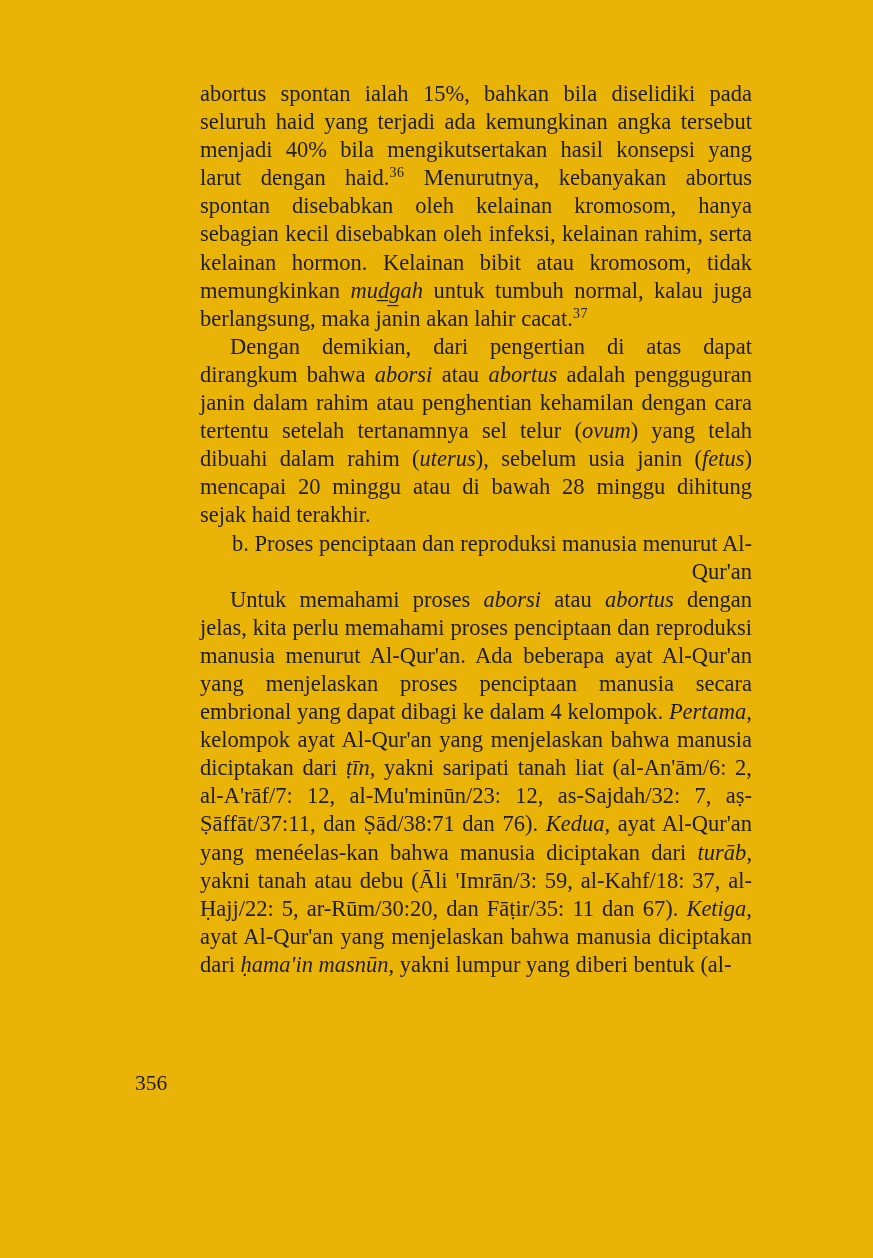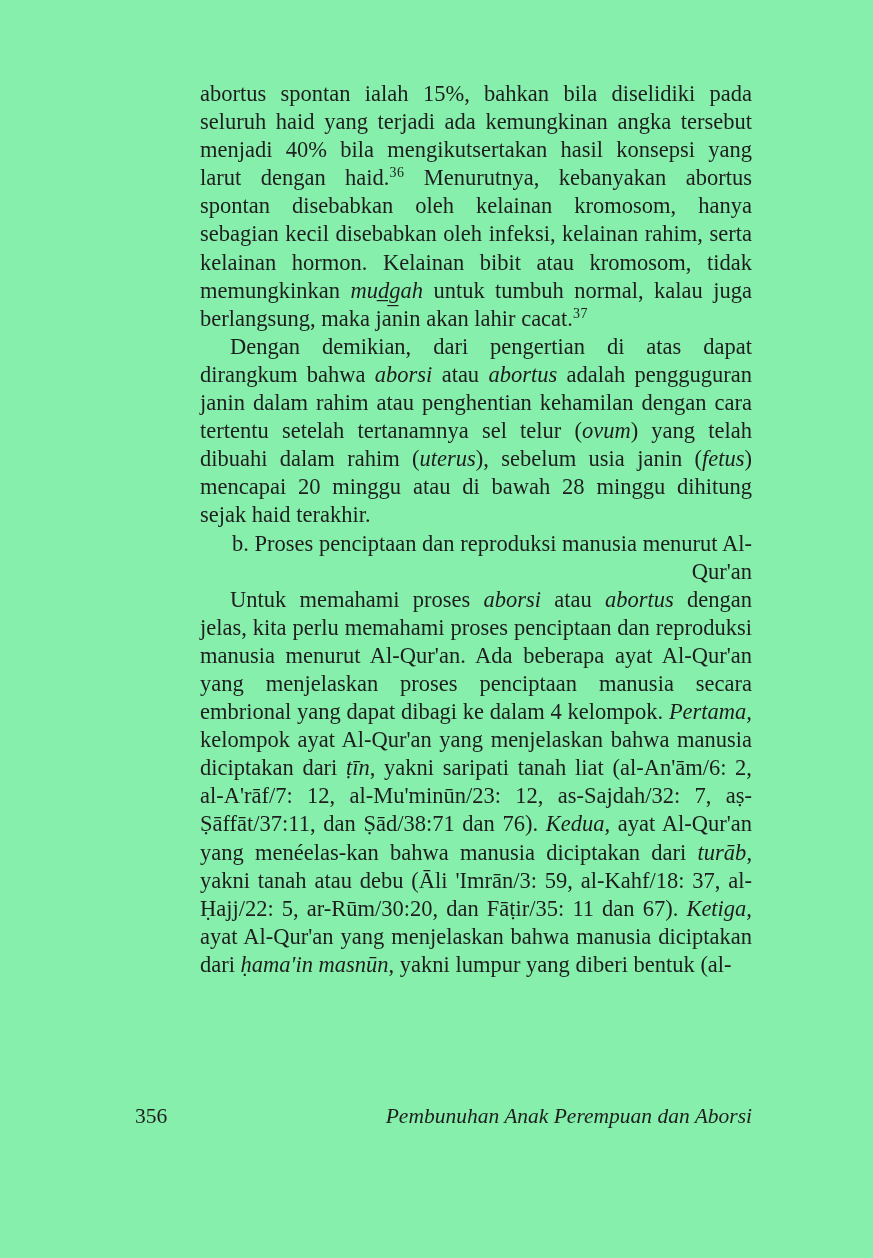--- a/index.html
+++ b/index.html
@@ -4,21 +4,21 @@
 <style>
   html, body {
     margin: 0;
     padding: 0;
     background: #ffffff;
   }
   .page {
     position: relative;
     width: 873px;
     height: 1258px;
-    background: #86efac;
+    background: #eab308;
     overflow: hidden;
     font-family: "Liberation Serif", "DejaVu Serif", serif;
     color: #1e1e1e;
   }
   .text-block {
     position: absolute;
     left: 200px;
     top: 80px;
     width: 552px;
     font-size: 22.5px;
@@ -50,33 +50,31 @@
   .footer {
     position: absolute;
     left: 135px;
     right: 121px;
     top: 1070px;
     display: flex;
     justify-content: space-between;
     align-items: flex-end;
     font-size: 21.5px;
     line-height: 26px;
-    margin-top: 33px;
   }
   .running-title {
     font-style: italic;
   }
 </style>
 </head>
 <body>
 
 <div class="page">
   <div class="text-block">
       <p class="body"><span>abortus spontan ialah 15%, bahkan bila diselidiki pada seluruh haid yang terjadi ada kemungkinan angka tersebut menjadi 40% bila mengikutsertakan hasil konsepsi yang larut dengan haid.</span><sup>36</sup><span> Menurutnya, kebanyakan abortus spontan disebabkan oleh kelainan kromosom, hanya sebagian kecil disebabkan oleh infeksi, kelainan rahim, serta kelainan hormon. Kelainan bibit atau kromosom, tidak memungkinkan </span><span class="it">mud̲g̲ah</span><span> untuk tumbuh normal, kalau juga berlangsung, maka janin akan lahir cacat.</span><sup>37</sup></p>
       <p class="body indent"><span>Dengan demikian, dari pengertian di atas dapat dirangkum bahwa </span><span class="it">aborsi</span><span> atau </span><span class="it">abortus</span><span> adalah pengguguran janin dalam rahim atau penghentian kehamilan dengan cara tertentu setelah tertanamnya sel telur (</span><span class="it">ovum</span><span>) yang telah dibuahi dalam rahim (</span><span class="it">uterus</span><span>), sebelum usia janin (</span><span class="it">fetus</span><span>) mencapai 20 minggu atau di bawah 28 minggu dihitung sejak haid terakhir.</span></p>
       <p class="heading"><span>b. </span><span>Proses penciptaan dan reproduksi manusia menurut Al-Qur'an</span></p>
       <p class="body indent"><span>Untuk memahami proses </span><span class="it">aborsi</span><span> atau </span><span class="it">abortus</span><span> dengan jelas, kita perlu memahami proses penciptaan dan reproduksi manusia menurut Al-Qur'an. Ada beberapa ayat Al-Qur'an yang menjelaskan proses penciptaan manusia secara embrional yang dapat dibagi ke dalam 4 kelompok. </span><span class="it">Pertama,</span><span> kelompok ayat Al-Qur'an yang menjelaskan bahwa manusia diciptakan dari </span><span class="it">ṭīn</span><span>, yakni saripati tanah liat (al-An'ām/6: 2, al-A'rāf/7: 12, al-Mu'minūn/23: 12, as-Sajdah/32: 7, aṣ-Ṣāffāt/37:11, dan Ṣād/38:71 dan 76). </span><span class="it">Kedua,</span><span> ayat Al-Qur'an yang menéelas-kan bahwa manusia diciptakan dari </span><span class="it">turāb</span><span>, yakni tanah atau debu (Āli 'Imrān/3: 59, al-Kahf/18: 37, al-Ḥajj/22: 5, ar-Rūm/30:20, dan Fāṭir/35: 11 dan 67). </span><span class="it">Ketiga,</span><span> ayat Al-Qur'an yang menjelaskan bahwa manusia diciptakan dari </span><span class="it">ḥama'in masnūn</span><span>, yakni lumpur yang diberi bentuk (al-</span></p>
     </div>
   <div class="footer">
     <span class="page-number">356</span>
-    <span class="running-title">Pembunuhan Anak Perempuan dan Aborsi</span>
   </div>
 </div>
 
 </body></html>

